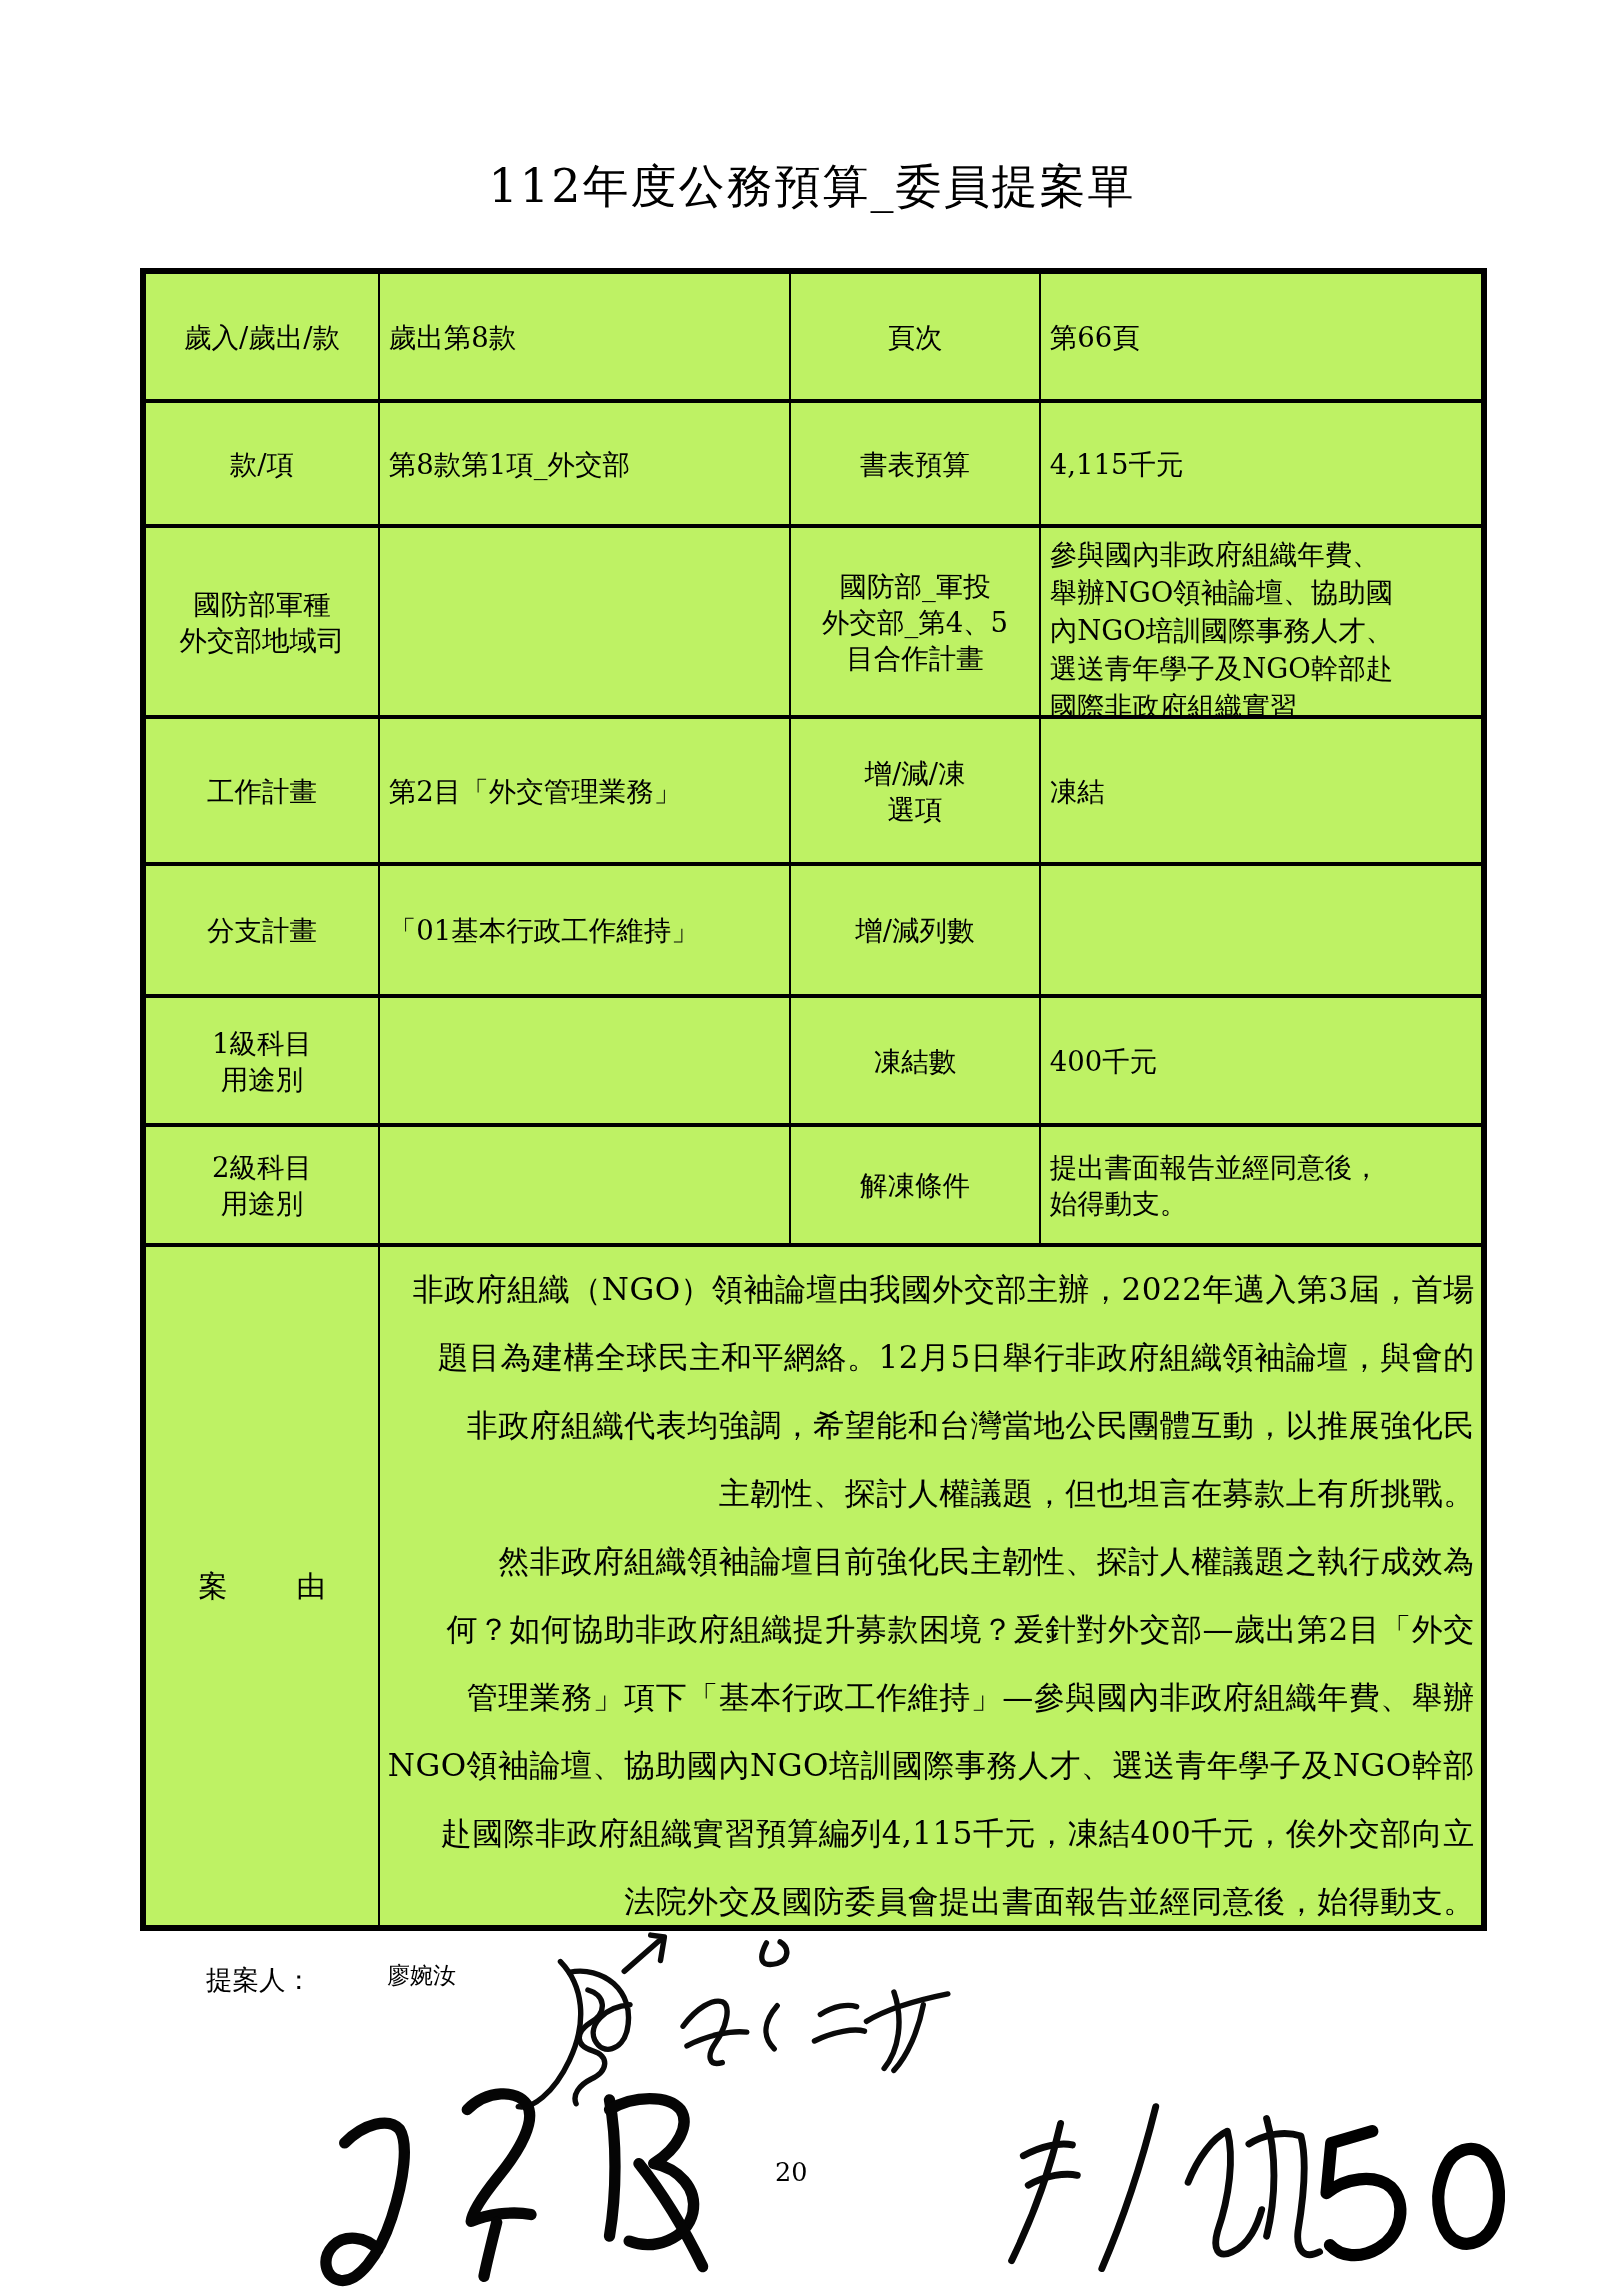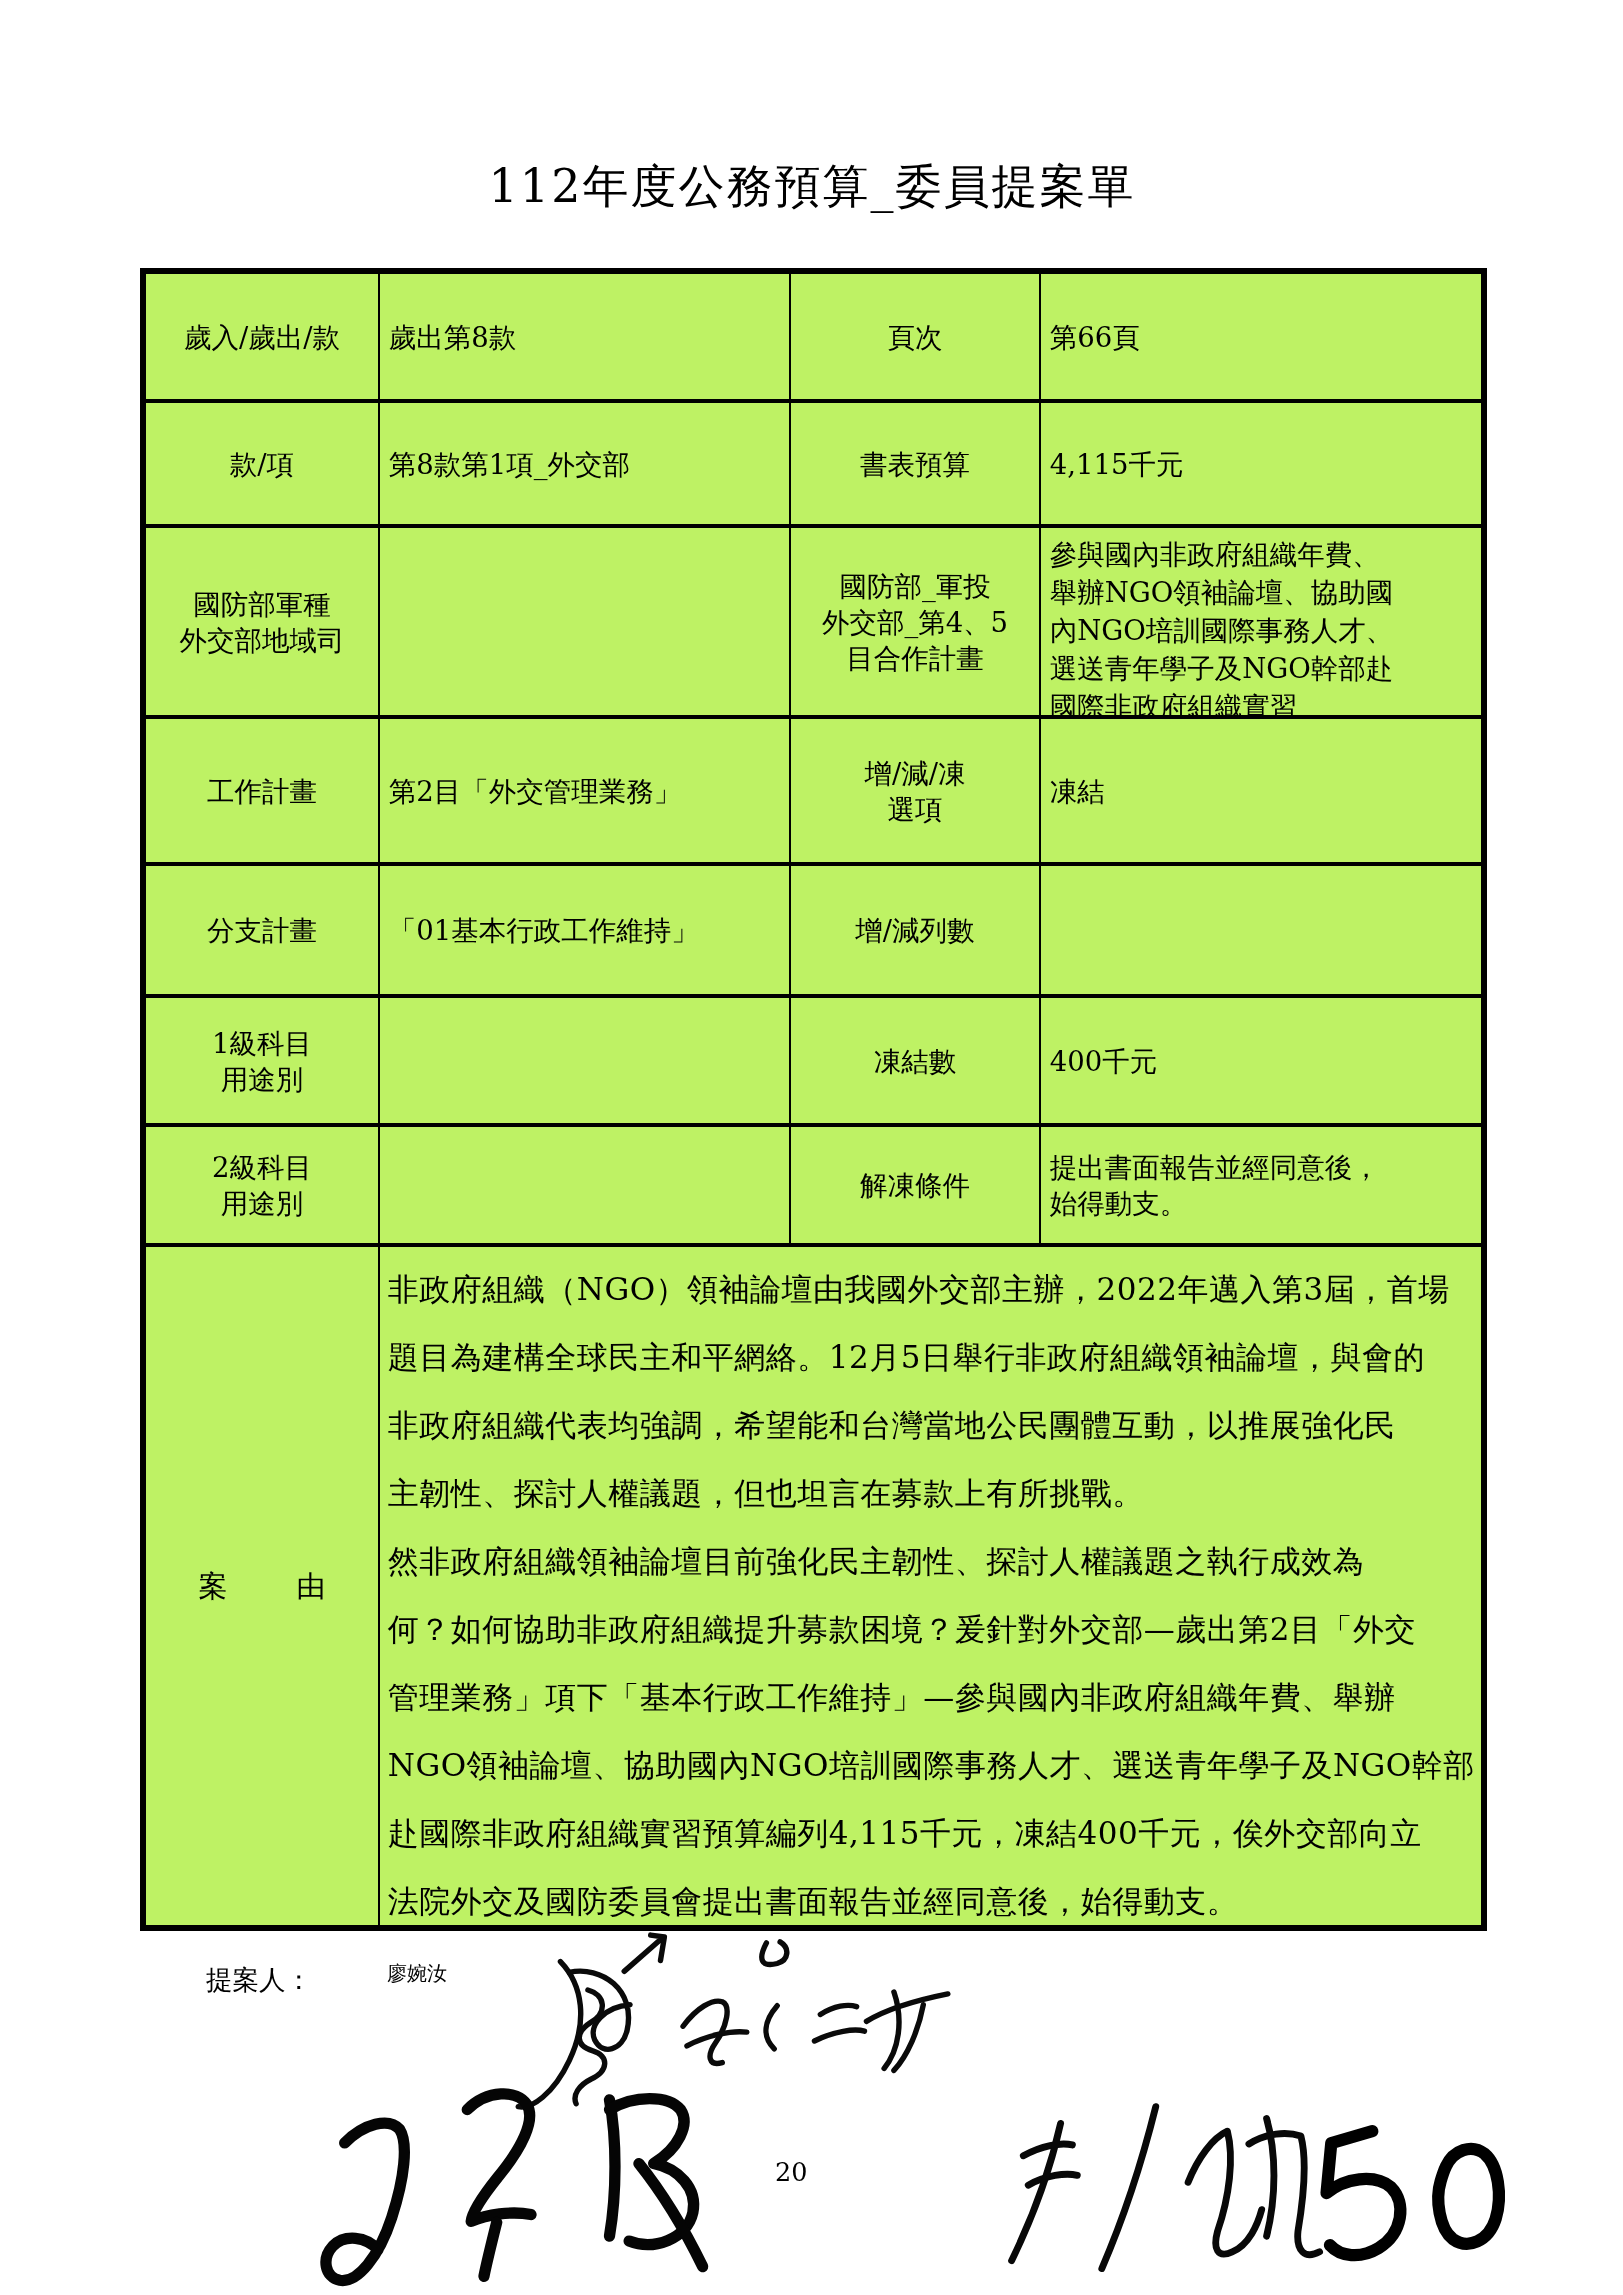--- a/index.html
+++ b/index.html
@@ -40,25 +40,25 @@
   .lab{justify-content:center;text-align:center;line-height:36px;white-space:pre-line;}
   .val{justify-content:flex-start;text-align:left;padding-left:8.8px;line-height:36px;white-space:pre-line;}
   .val.topclip{align-items:flex-start;padding-top:7px;padding-right:3.9px;line-height:38px;}
   .case-label{justify-content:center;gap:69px;font-size:29px;}
   .case-text{
     align-items:flex-start;
     padding:7.8px 3.9px 0 7.8px;
     font-size:31px;
     line-height:68px;
     white-space:pre-line;
-    text-align:left;
+    text-align:right;
     letter-spacing:0.5px;
   }
   .proposer-label{position:absolute;left:206px;top:1962px;font-size:26.5px;}
-  .proposer-name{position:absolute;left:387px;top:1960px;font-size:20px;}
+  .proposer-name{position:absolute;left:387px;top:1960px;font-size:23px;}
   .page-number{position:absolute;left:775px;top:2157px;width:88px;text-align:left;font-size:25.5px;}
   .sig-layer{position:absolute;left:0;top:0;width:1624px;height:2295px;pointer-events:none;}
 </style>
 </head>
 <body>
 
 <div class="page">
 
   <div class="doc-title">112年度公務預算_委員提案單</div>
 

